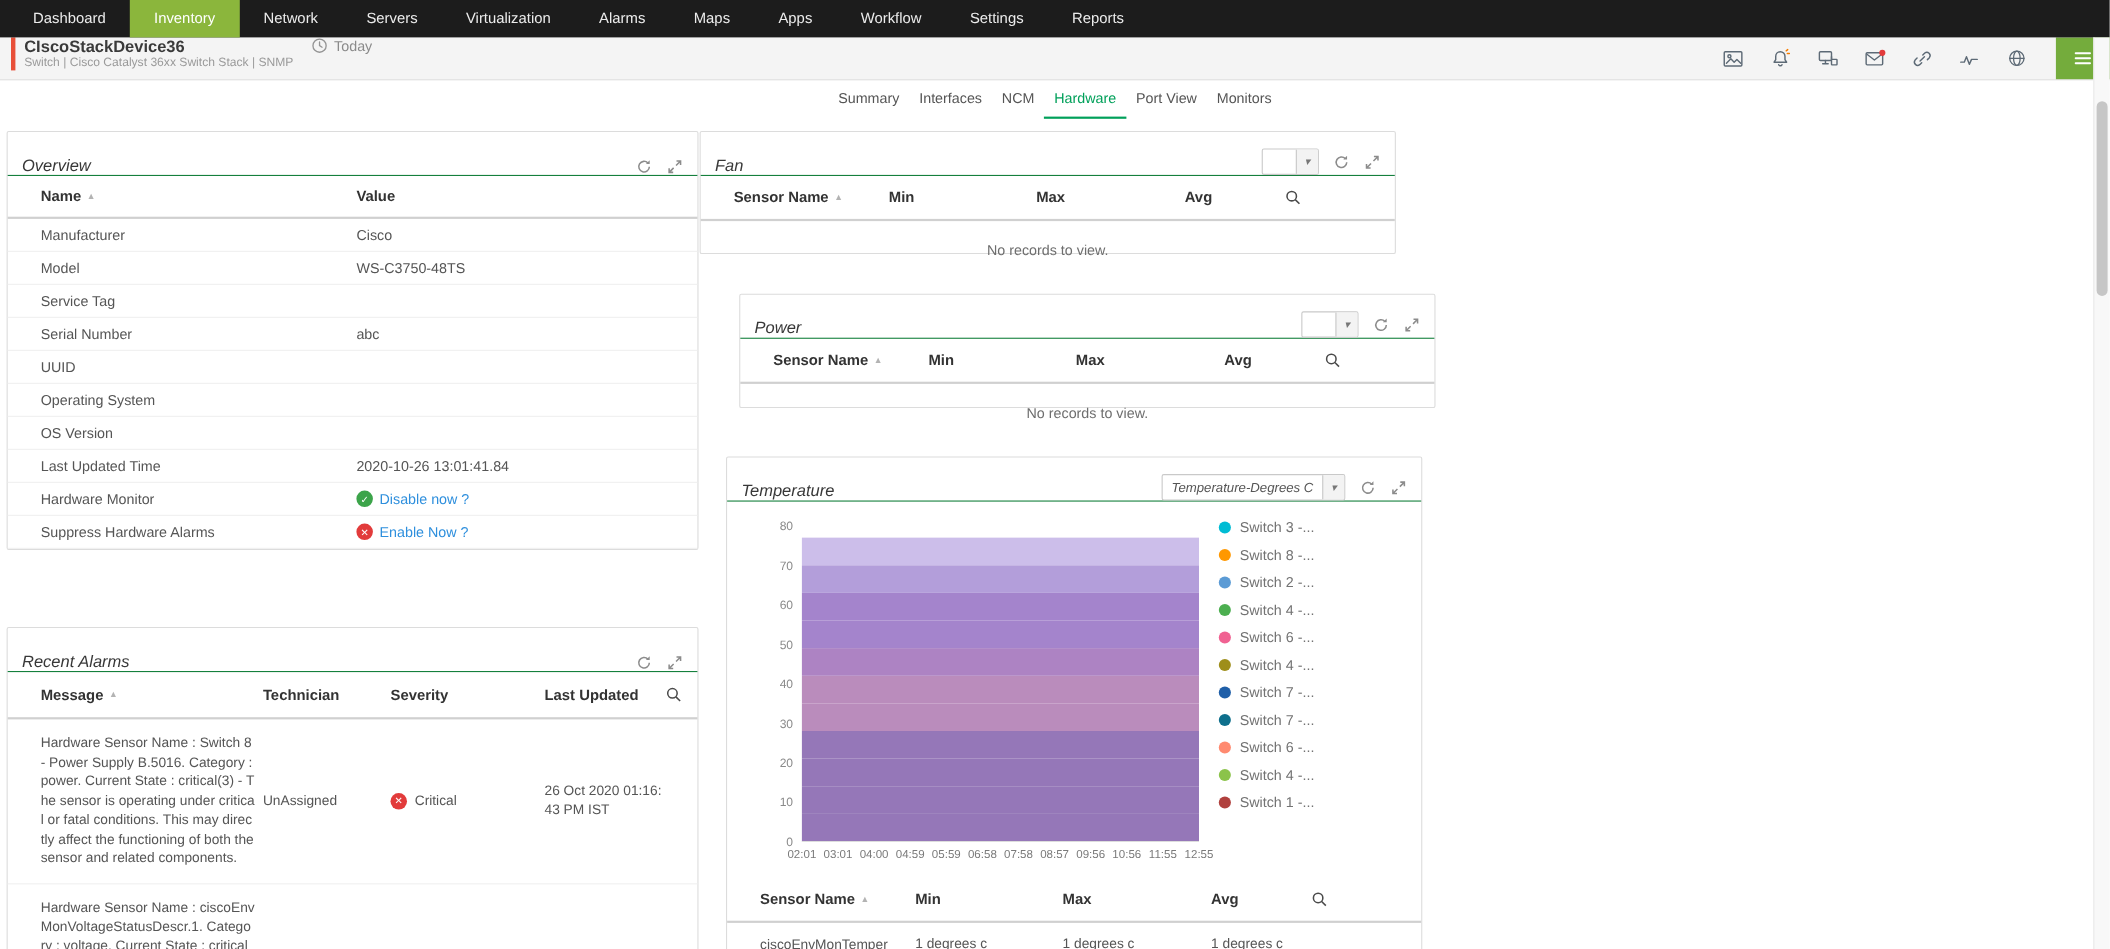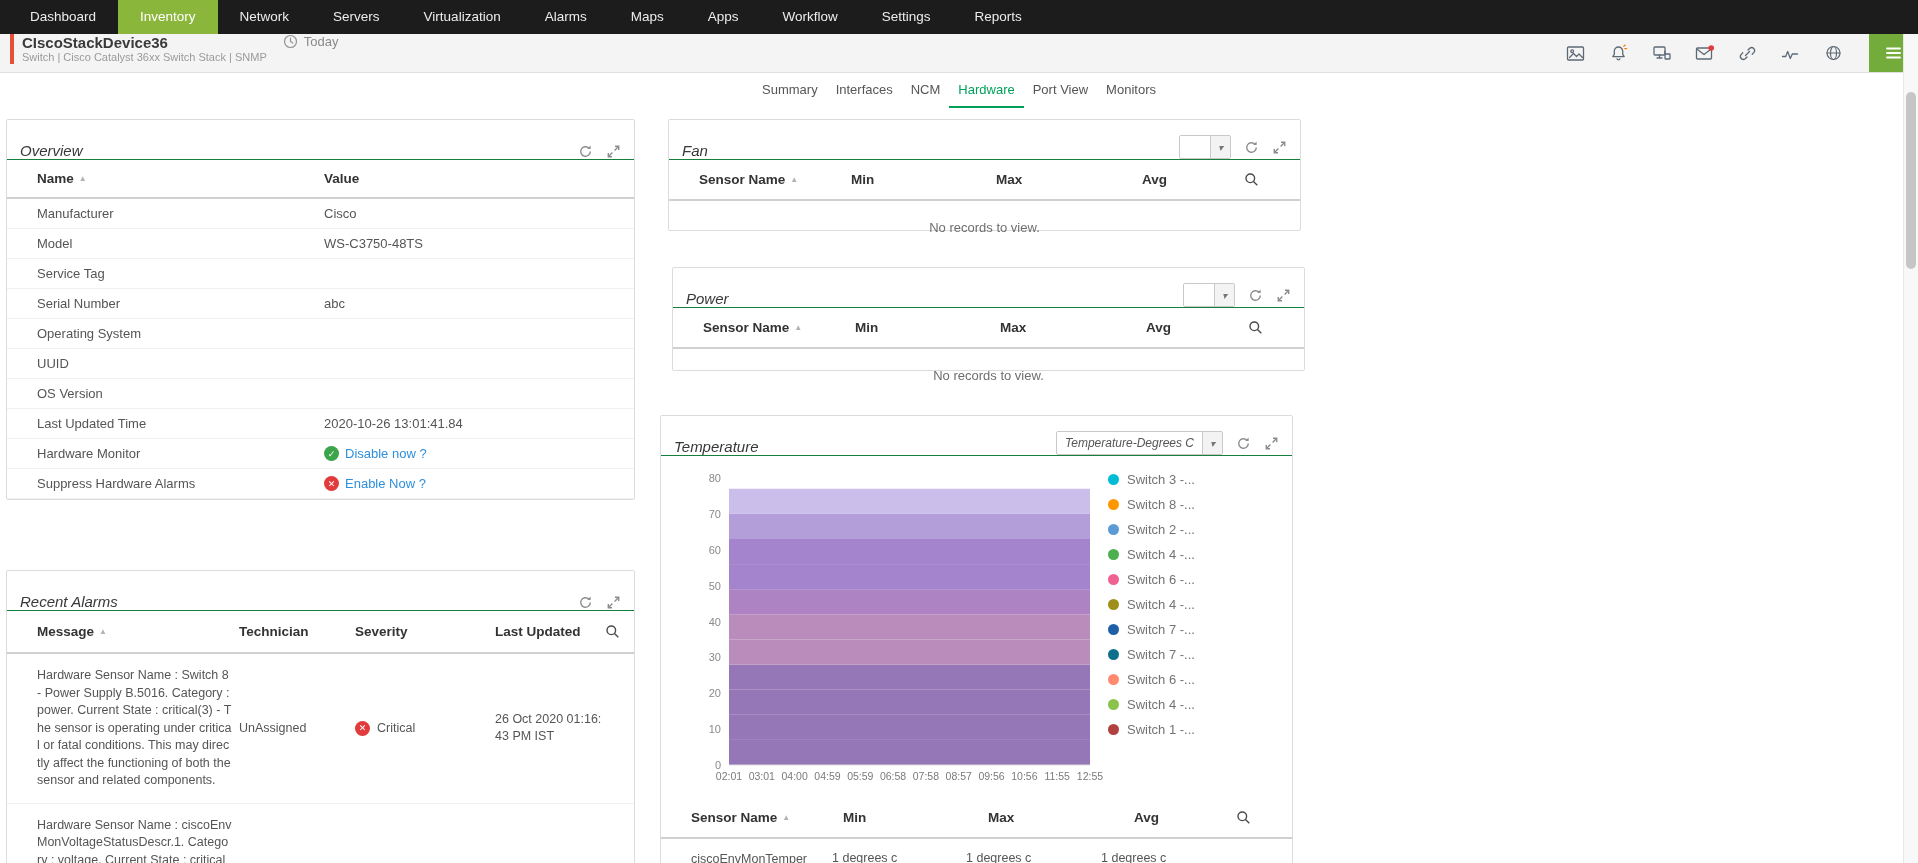--- a/index.html
+++ b/index.html
@@ -60,24 +60,24 @@
   
   .p-alarms{left:6px;top:570px;width:629px;height:430px;}
   .al-head{display:grid;grid-template-columns:202px 116px 140px 110px 1fr;padding:13px 14px 13px 30px;font-size:13.5px;font-weight:bold;color:#333;border-bottom:2px solid #d0d0d0;align-items:center;}
   .al-row{display:grid;grid-template-columns:202px 116px 140px 110px 1fr;padding:13px 14px 13px 30px;font-size:12.5px;color:#555;border-bottom:1px solid #f0f0f0;align-items:center;}
   .msg-in{display:block;width:195px;word-break:break-all;line-height:17.5px;}
   .lu{width:108px;word-break:break-all;line-height:17.5px;}
   .sev{display:flex;align-items:center;gap:7px;}
   .crit-ic{width:15px;height:15px;border-radius:50%;background:#e23b3b;color:#fff;font-size:9px;display:flex;align-items:center;justify-content:center;flex:none;}
 
   
-  .p-fan{left:668px;top:119px;width:633px;height:112px;}
+  .p-fan{left:636px;top:119px;width:633px;height:112px;}
   .p-power{left:672px;top:267px;width:633px;height:104px;}
   .p-temp{left:660px;top:415px;width:633px;height:700px;}
-  .sens-head{display:grid;grid-template-columns:141px 134px 135px 91px 1fr;padding:12px 14px 12px 30px;font-size:13.5px;font-weight:bold;color:#333;border-bottom:2px solid #d0d0d0;align-items:center;gap:11px;}
+  .sens-head{display:grid;grid-template-columns:141px 134px 135px 91px 1fr;padding:12px 14px 12px 30px;font-size:13.5px;font-weight:bold;color:#333;border-bottom:2px solid #d0d0d0;align-items:center;}
   .sens-row{display:grid;grid-template-columns:141px 134px 135px 91px 1fr;padding:12px 14px 12px 30px;font-size:12.5px;color:#555;border-bottom:1px solid #f0f0f0;}
   .sname{max-width:122px;word-break:break-all;line-height:16px;}
   .empty{text-align:center;font-size:13px;color:#6e6e6e;padding:19px 0 24px;}
 
   
   .chart-area{position:relative;height:342px;}
   .chart-area svg.plot{position:absolute;left:4px;top:12px;}
   .legend{position:absolute;left:447px;top:16px;}
   .legend-item{display:flex;align-items:center;gap:8px;margin-bottom:10px;cursor:pointer;}
   .dot{width:11px;height:11px;border-radius:50%;flex:none;}
@@ -241,29 +241,29 @@
     </div>
       <div class="kv-row t-text">
       <span class="k">Serial Number</span>
       <span class="v">
 
         <span class="val">abc</span>
 
       </span>
     </div>
       <div class="kv-row t-text">
+      <span class="k">UUID</span>
+      <span class="v">
+
+        <span class="val"></span>
+
+      </span>
+    </div>
+      <div class="kv-row t-text">
       <span class="k">Operating System</span>
-      <span class="v">
-
-        <span class="val"></span>
-
-      </span>
-    </div>
-      <div class="kv-row t-text">
-      <span class="k">UUID</span>
       <span class="v">
 
         <span class="val"></span>
 
       </span>
     </div>
       <div class="kv-row t-text">
       <span class="k">OS Version</span>
       <span class="v">
 

